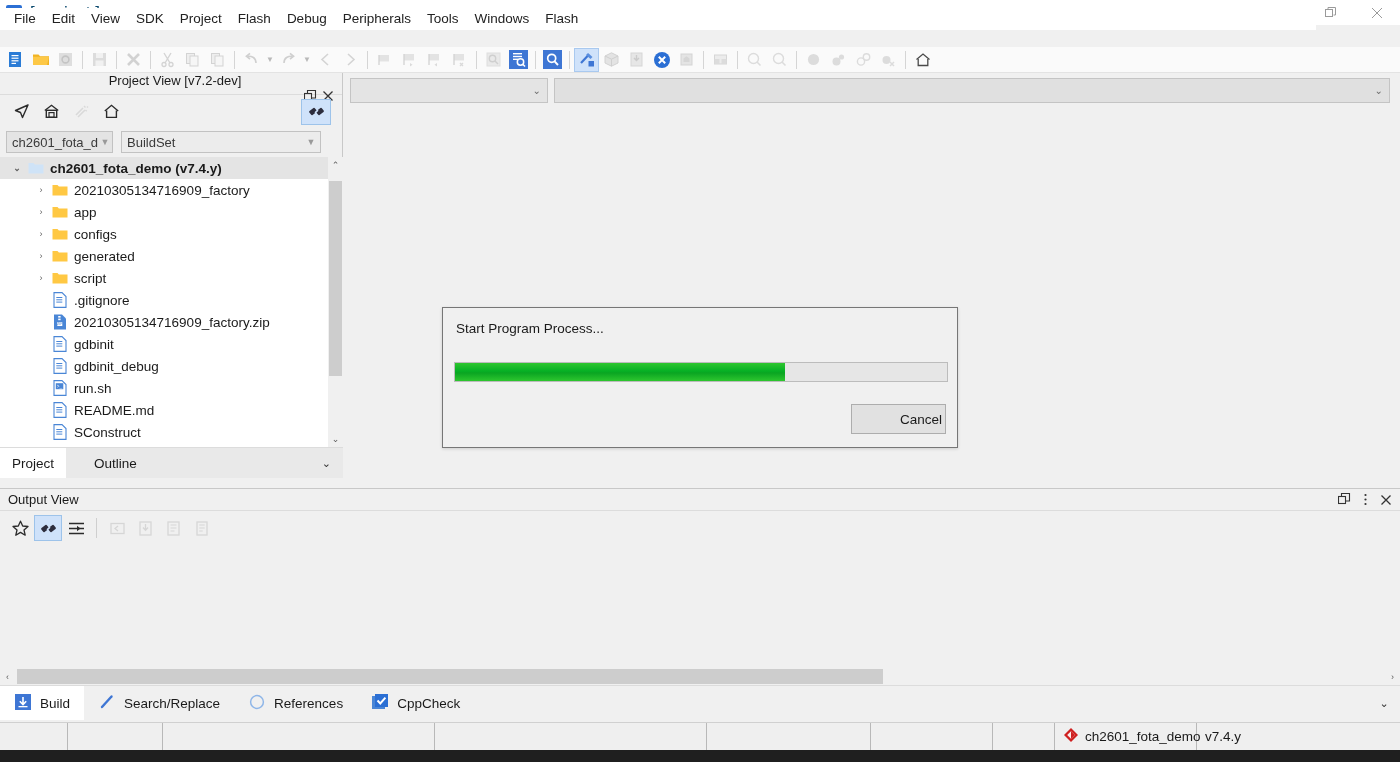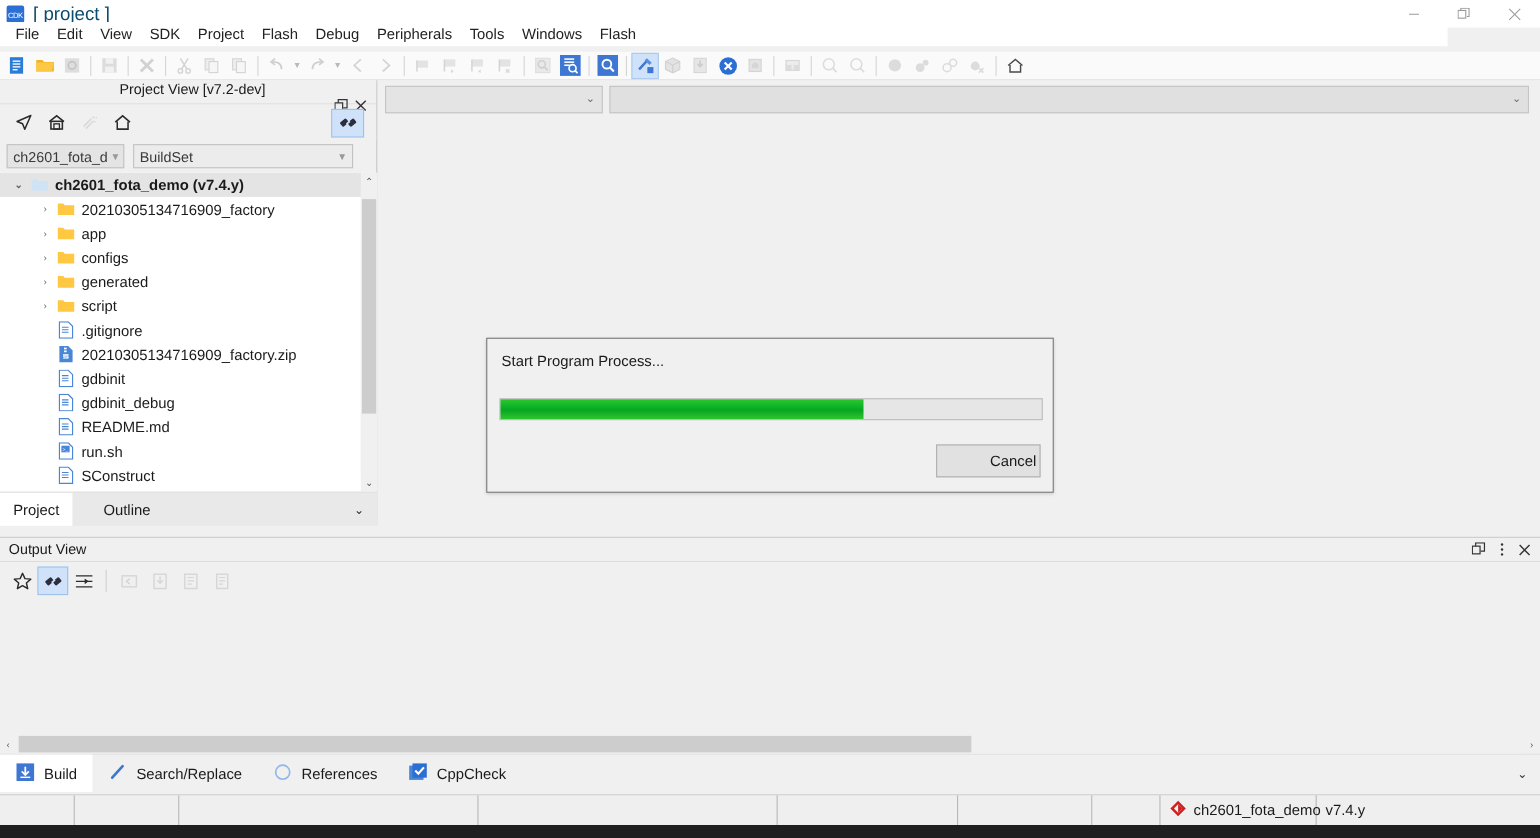--- a/index.html
+++ b/index.html
@@ -27,21 +27,21 @@
   .title-text { font-size: 17px; color: #0c4a6e; }
   .win-btns { margin-left: auto; display: flex; height: 25px; }
   .win-btn {
     width: 46px; height: 25px; display: flex; align-items: center; justify-content: center;
     color: #8a8a8a; font-size: 13px;
   }
   .win-btn svg { display: block; }
 
   
   .menubar {
-    position: absolute; left: 0; top: 20px; width: 1316px; height: 22px;
+    position: absolute; left: 0; top: 8px; width: 1316px; height: 22px;
     background: #ffffff; display: flex; align-items: center; padding-left: 6px; text-align: center;
   }
   .menu-item {
     padding: 2px 8px; font-size: 13.5px; color: #222; line-height: 18px;
     white-space: nowrap;
   }
 
   
   .toolbar {
     position: absolute; left: 0; top: 47px; width: 1400px; height: 26px;
@@ -654,36 +654,36 @@
           </svg>
         </span>
         <span>gdbinit_debug</span>
       </div>
       <div class="tree-row">
         <span class="indent"></span>
           <span class="twisty"></span>
         <span class="tree-ico">
           <svg width="14" height="16" viewBox="0 0 14 16">
             <path d="M1 0.6 h8 l4 4 V15.4 H1 Z" fill="#ffffff" stroke="#4a86d6" stroke-width="1.1"></path>
-            <path d="M3.3 5.5 h6 M3.3 7.8 h6 M3.3 10.1 h6" stroke="#4a86d6" stroke-width="1"></path>
-          </svg>
-        </span>
-        <span>README.md</span>
+            <rect x="2.8" y="3.2" width="7.5" height="6" fill="#4a86d6"></rect>
+            <text x="6.5" y="8" font-family="Liberation Mono, monospace" font-size="4.5" fill="#fff" text-anchor="middle">&gt;_</text>
+          </svg>
+        </span>
+        <span>run.sh</span>
       </div>
       <div class="tree-row">
         <span class="indent"></span>
           <span class="twisty"></span>
         <span class="tree-ico">
           <svg width="14" height="16" viewBox="0 0 14 16">
             <path d="M1 0.6 h8 l4 4 V15.4 H1 Z" fill="#ffffff" stroke="#4a86d6" stroke-width="1.1"></path>
-            <rect x="2.8" y="3.2" width="7.5" height="6" fill="#4a86d6"></rect>
-            <text x="6.5" y="8" font-family="Liberation Mono, monospace" font-size="4.5" fill="#fff" text-anchor="middle">&gt;_</text>
-          </svg>
-        </span>
-        <span>run.sh</span>
+            <path d="M3.3 5.5 h6 M3.3 7.8 h6 M3.3 10.1 h6" stroke="#4a86d6" stroke-width="1"></path>
+          </svg>
+        </span>
+        <span>README.md</span>
       </div>
       <div class="tree-row">
         <span class="indent"></span>
           <span class="twisty"></span>
         <span class="tree-ico">
           <svg width="14" height="16" viewBox="0 0 14 16">
             <path d="M1 0.6 h8 l4 4 V15.4 H1 Z" fill="#ffffff" stroke="#4a86d6" stroke-width="1.1"></path>
             <path d="M3.3 5.5 h6 M3.3 7.8 h6 M3.3 10.1 h6" stroke="#4a86d6" stroke-width="1"></path>
           </svg>
         </span>

